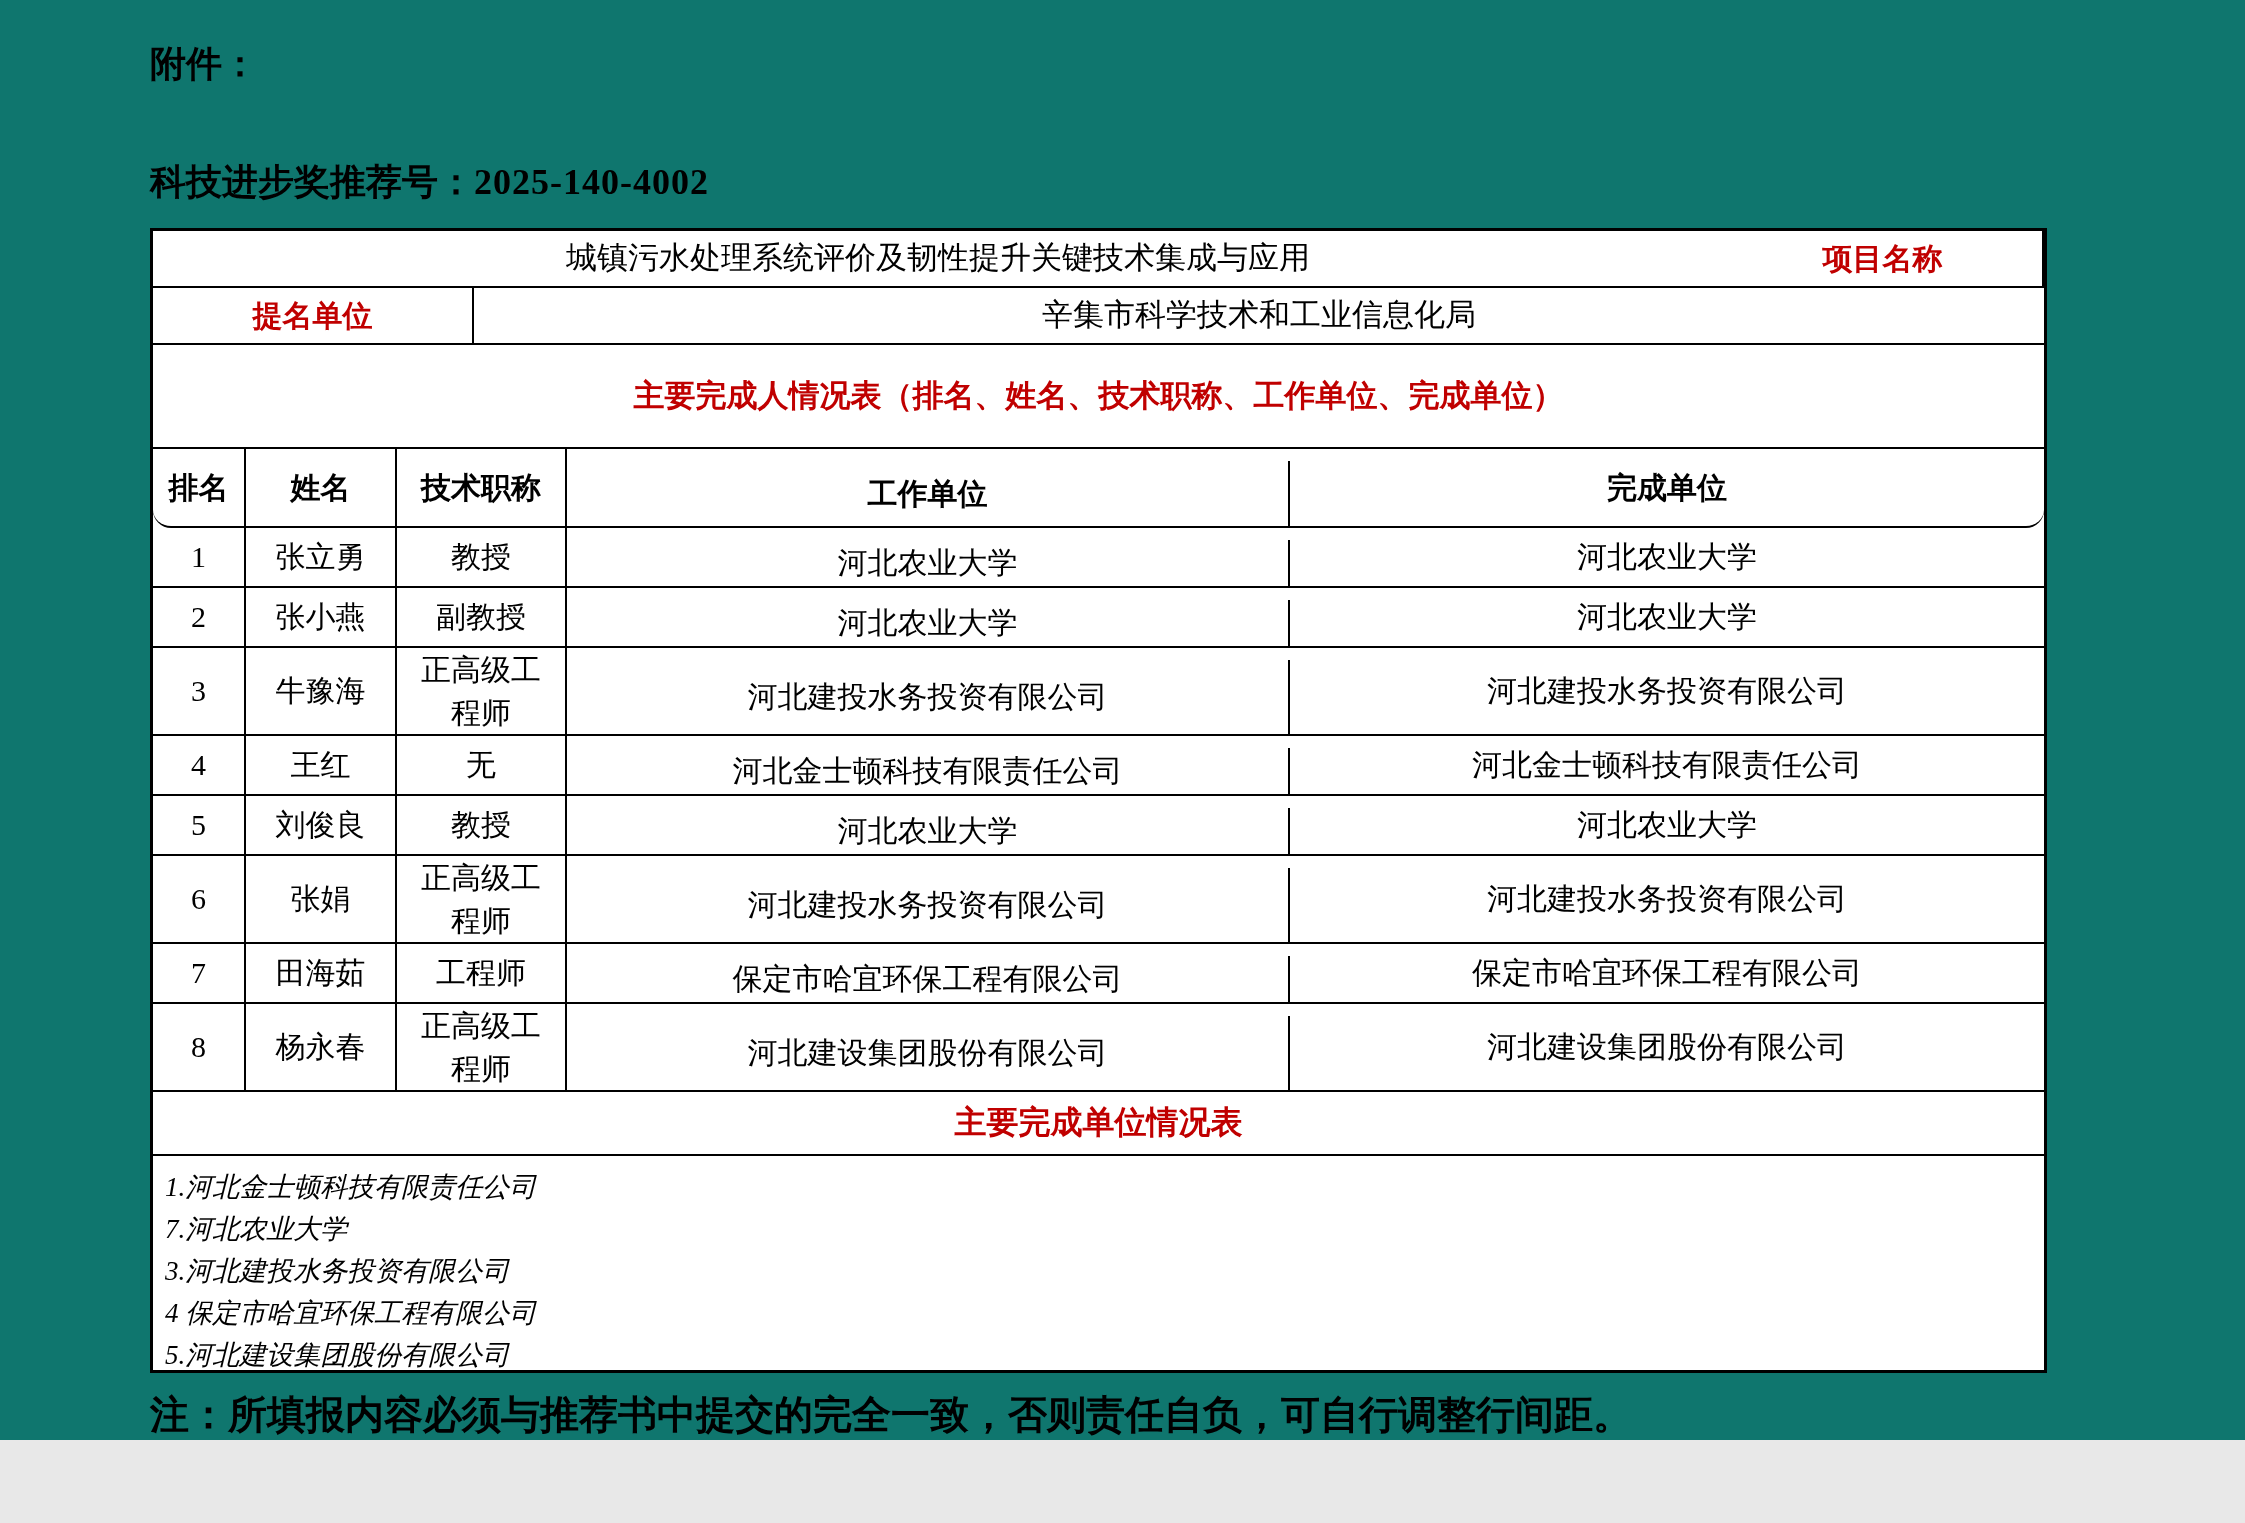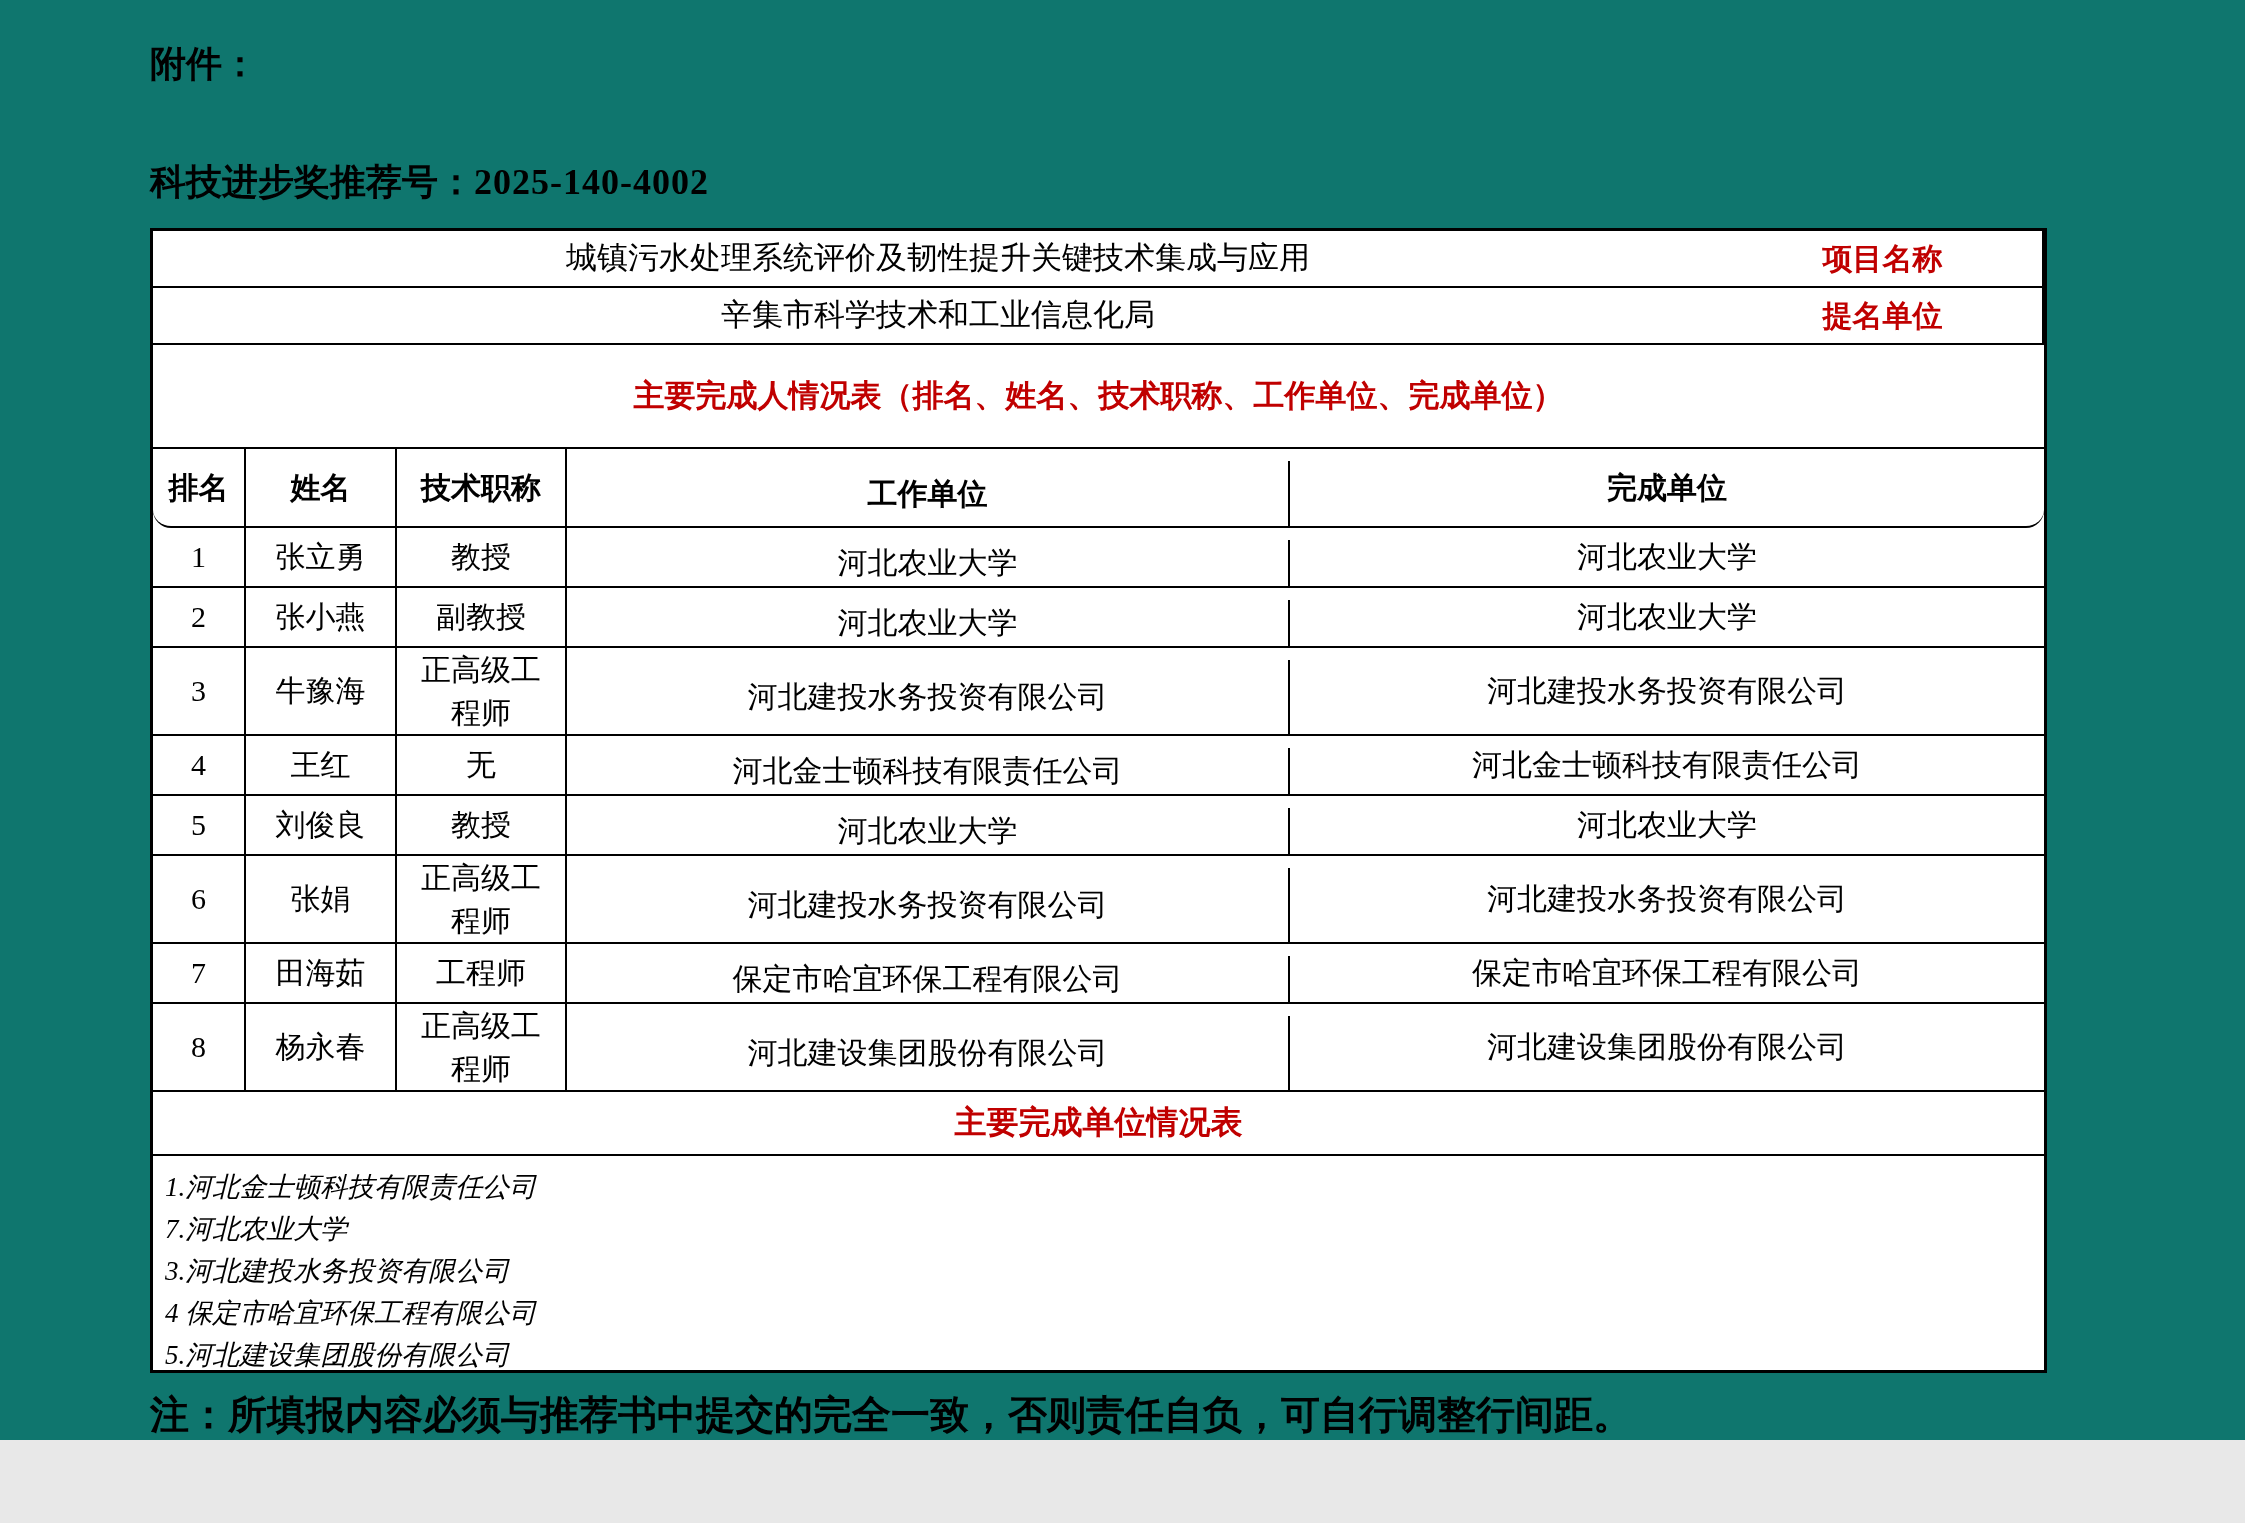--- a/index.html
+++ b/index.html
@@ -99,22 +99,22 @@
   <div class="recline"><span>科技进步奖推荐号：</span><span class="recnum">2025-140-4002</span></div>
 
   <div class="award-table">
 
     <div class="trow info-row">
       <div class="cell value-cell">城镇污水处理系统评价及韧性提升关键技术集成与应用</div>
       <div class="cell rt label-cell">项目名称</div>
     </div>
 
     <div class="trow info-row">
+      <div class="cell rt label-cell">提名单位</div>
       <div class="cell value-cell">辛集市科学技术和工业信息化局</div>
-      <div class="cell rt label-cell">提名单位</div>
     </div>
 
     <div class="trow title-row">
       <div class="red-title">主要完成人情况表（排名、姓名、技术职称、工作单位、完成单位）</div>
     </div>
 
     <div class="trow head-row">
       <div class="cell rt c-rank">排名</div>
       <div class="cell rt c-name">姓名</div>
       <div class="cell rt c-title">技术职称</div>

